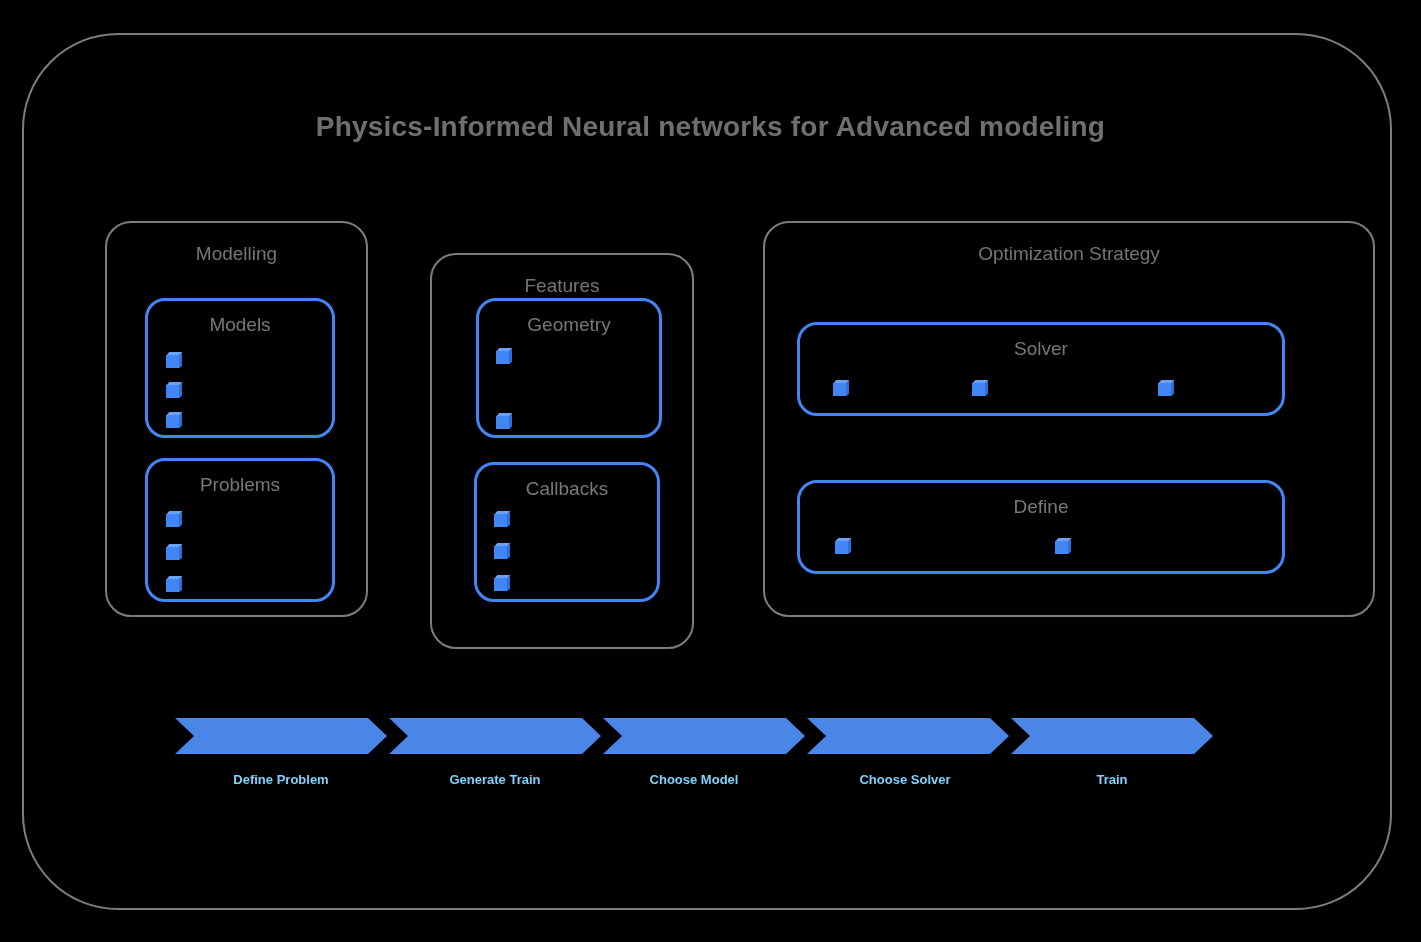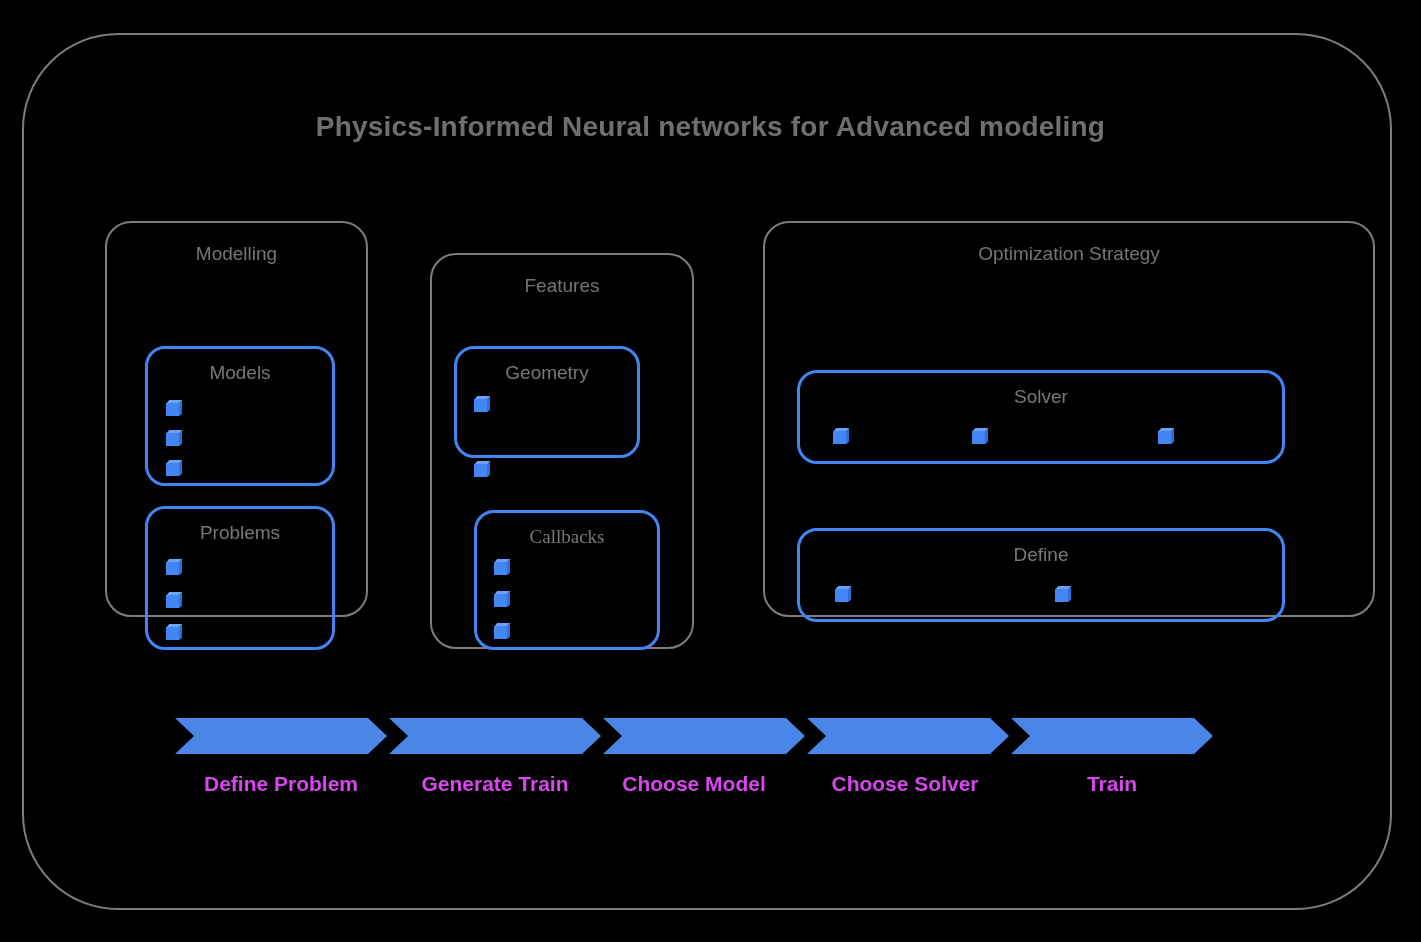--- a/index.html
+++ b/index.html
@@ -75,38 +75,37 @@
   #group-features  { left: 430px; top: 221px; width: 264px; height: 396px; margin-top: 32px; }
   #group-optim     { left: 763px; top: 221px; width: 612px; height: 396px; }
 
   
   .panel {
     position: absolute;
     box-sizing: border-box;
     border: 3px solid #4285f4;
     border-radius: 20px;
     background: transparent;
-    margin-top: 48px;
   }
   .panel-title {
     position: absolute;
     left: 0;
     top: 13px;
     width: 100%;
     text-align: center;
     font-size: 19px;
     font-weight: normal;
     color: #787878;
     white-space: nowrap;
   }
 
   #panel-models    { left: 145px; top: 298px; width: 190px; height: 140px; }
   #panel-problems  { left: 145px; top: 458px; width: 190px; height: 144px; }
-  #panel-geometry  { left: 454px; top: 298px; width: 186px; height: 112px; }
-  #panel-callbacks { left: 474px; top: 462px; width: 186px; height: 140px; font-family: Liberation Serif, serif; }
+  #panel-geometry  { left: 476px; top: 298px; width: 186px; height: 140px; }
+  #panel-callbacks { left: 474px; top: 462px; width: 186px; height: 140px; }
   #panel-solver    { left: 797px; top: 322px; width: 488px; height: 94px; padding-left: 40px; }
   #panel-trainer   { left: 797px; top: 480px; width: 488px; height: 94px; }
 
   
   .cube {
     position: absolute;
     width: 13px;
     height: 13px;
     background: #4285f4;
   }
@@ -140,23 +139,23 @@
     background: #4a86e8;
     clip-path: polygon(0 0, calc(100% - 19px) 0, 100% 50%, calc(100% - 19px) 100%, 0 100%, 19px 50%);
   }
   .chev.first {
     clip-path: polygon(0 0, calc(100% - 19px) 0, 100% 50%, calc(100% - 19px) 100%, 0 100%, 19px 50%);
   }
   .step-label {
     position: absolute;
     top: 72px;
     text-align: center;
-    font-size: 21px;
+    font-size: 13px;
     font-weight: bold;
-    color: #d946ef;
+    color: #7dd3fc;
     white-space: nowrap;
   }
 </style>
 </head>
 <body>
 
 <div id="stage">
 
   <div class="outer-frame"></div>
 

